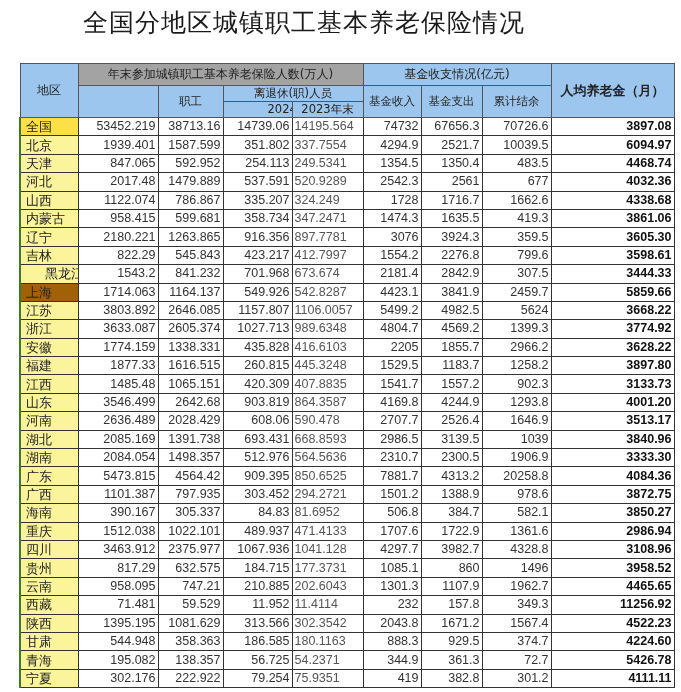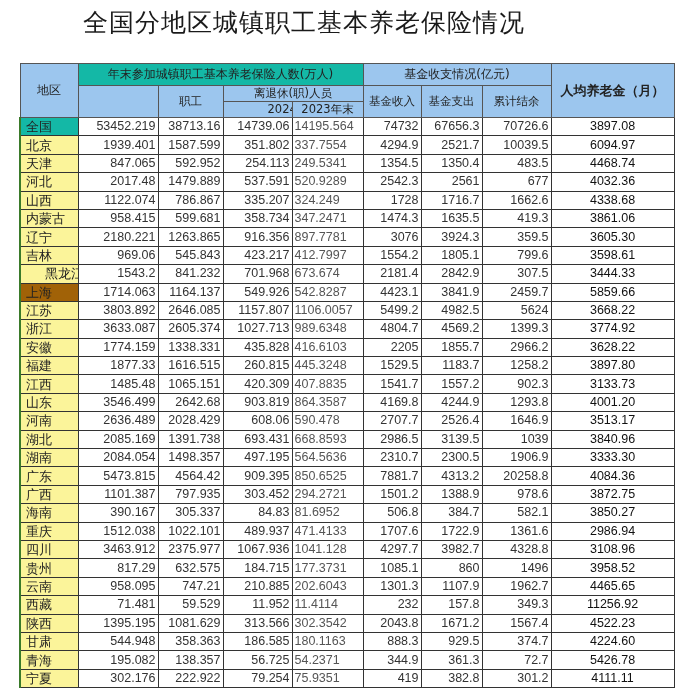--- a/index.html
+++ b/index.html
@@ -11,21 +11,21 @@
   table { position: absolute; left: 19px; top: 63px; border-collapse: collapse;
           table-layout: fixed; width: 654px; }
   th, td { border: 1px solid #333; padding: 0 2px; white-space: nowrap; overflow: hidden; }
   th { background: #9cc6ee; font-weight: normal; font-size: 12px; color: #222;
        text-align: center; border-color: #555; }
   th.sub { font-size: 11.5px; }
   td { font-family: "Liberation Sans Narrow", "Liberation Sans", sans-serif; font-size: 12.5px;
        text-align: right; height: 17.4px; line-height: 17px; color: #333; }
   td.region { background: #fbf49a; text-align: left; padding-left: 5px; font-size: 13px;
               font-family: "DejaVu Sans", sans-serif; color: #222; border-left: 2px solid #3a7a2a; }
-  td.avg { text-align: center; font-weight: normal; color: #111; margin-top: 23px; }
+  td.avg { font-weight: bold; color: #111; margin-top: 23px; }
   td.c23 { text-align: left; color: #555; margin-top: 47px; }
 </style>
 </head>
 <body>
 
 <div class="title">全国分地区城镇职工基本养老保险情况</div>
 
 <table>
   <colgroup>
     <col style="width:58px">
@@ -34,40 +34,40 @@
     <col style="width:69px">
     <col style="width:71px">
     <col style="width:58px">
     <col style="width:61px">
     <col style="width:69px">
     <col style="width:123px">
   </colgroup>
   <thead>
     <tr style="height:22px">
       <th rowspan="3" style="background: rgb(156, 198, 238);">地区</th>
-      <th colspan="4" style="background: #14b8a6;">年末参加城镇职工基本养老保险人数(万人)</th>
+      <th colspan="4" style="background: #a3a3a3;">年末参加城镇职工基本养老保险人数(万人)</th>
       <th colspan="3" style="background: rgb(156, 198, 238);">基金收支情况(亿元)</th>
       <th rowspan="3" style="font-size: 13px; background: rgb(156, 198, 238); font-weight: bold;">人均养老金（月）</th>
     </tr>
     <tr style="height:14px">
       <th rowspan="2" class="sub" style="background: rgb(156, 198, 238);"></th>
       <th rowspan="2" class="sub" style="background: rgb(156, 198, 238);">职工</th>
       <th colspan="2" class="sub" style="background: rgb(156, 198, 238);">离退休(职)人员</th>
       <th rowspan="2" class="sub" style="background: rgb(156, 198, 238);">基金收入</th>
       <th rowspan="2" class="sub" style="background: rgb(156, 198, 238);">基金支出</th>
       <th rowspan="2" class="sub" style="background: rgb(156, 198, 238);">累计结余</th>
     </tr>
     <tr style="height:15px">
       <th class="sub" style="background: rgb(156, 198, 238); padding-left: 44px;">2024年末</th>
       <th class="sub" style="background: rgb(156, 198, 238);">2023年末</th>
     </tr>
   </thead>
   <tbody id="tbody">
       <tr>
-        <td class="region" style="background: #14b8a6; margin-top: 24px;">全国</td>
+        <td class="region" style="background: #fde047; margin-top: 24px;">全国</td>
         <td>53452.219</td>
         <td>38713.16</td>
         <td>14739.06</td>
         <td class="c23">14195.564</td>
         <td>74732</td>
         <td>67656.3</td>
         <td>70726.6</td>
         <td class="avg">3897.08</td>
       </tr>
       <tr>
@@ -131,26 +131,26 @@
         <td>1263.865</td>
         <td>916.356</td>
         <td class="c23">897.7781</td>
         <td>3076</td>
         <td>3924.3</td>
         <td>359.5</td>
         <td class="avg">3605.30</td>
       </tr>
       <tr>
         <td class="region" style="background: rgb(251, 244, 154);">吉林</td>
-        <td>969.06</td>
+        <td>822.29</td>
         <td>545.843</td>
         <td>423.217</td>
         <td class="c23">412.7997</td>
         <td>1554.2</td>
-        <td>1805.1</td>
+        <td>2276.8</td>
         <td>799.6</td>
         <td class="avg">3598.61</td>
       </tr>
       <tr>
         <td class="region" style="background: rgb(251, 244, 154); padding-left: 24px;">黑龙江</td>
         <td>1543.2</td>
         <td>841.232</td>
         <td>701.968</td>
         <td class="c23">673.674</td>
         <td>2181.4</td>
@@ -254,21 +254,21 @@
         <td class="c23">668.8593</td>
         <td>2986.5</td>
         <td>3139.5</td>
         <td>1039</td>
         <td class="avg">3840.96</td>
       </tr>
       <tr>
         <td class="region" style="background: rgb(251, 244, 154);">湖南</td>
         <td>2084.054</td>
         <td>1498.357</td>
-        <td>497.195</td>
+        <td>512.976</td>
         <td class="c23">564.5636</td>
         <td>2310.7</td>
         <td>2300.5</td>
         <td>1906.9</td>
         <td class="avg">3333.30</td>
       </tr>
       <tr>
         <td class="region" style="background: rgb(251, 244, 154);">广东</td>
         <td>5473.815</td>
         <td>4564.42</td>

